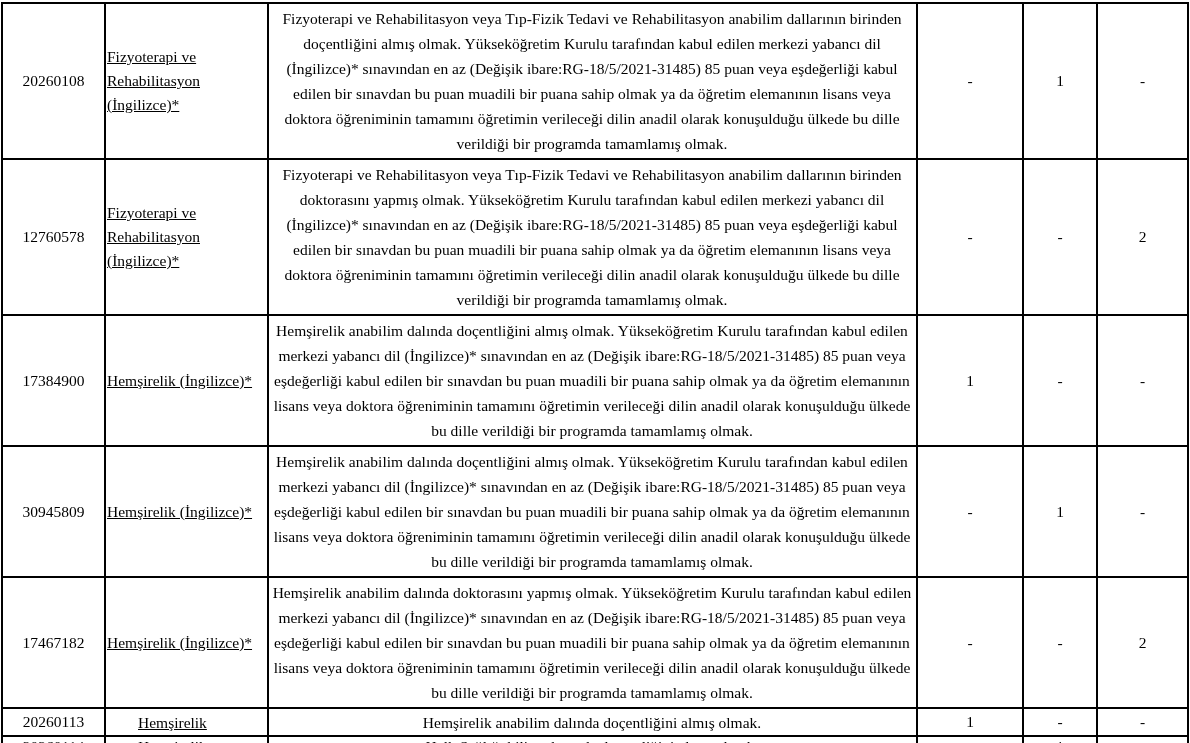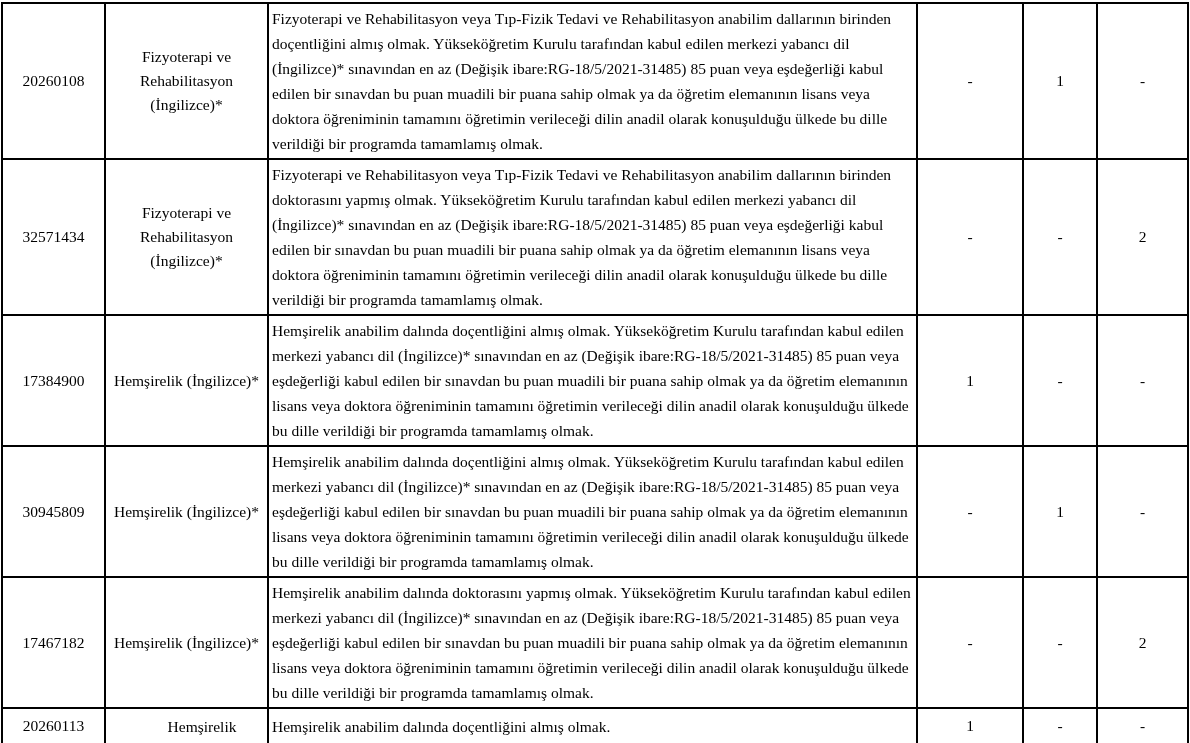--- a/index.html
+++ b/index.html
@@ -29,26 +29,26 @@
     vertical-align: middle;
     overflow: hidden;
     box-sizing: border-box;
   }
   td.c-code {
     text-align: center;
     padding: 0 2px;
     border-radius: 32px;
   }
   td.c-dept {
-    text-align: center;
     padding: 0 1px;
     line-height: 24px;
+    text-decoration: underline;
   }
   td.c-req {
-    text-align: left;
+    text-align: center;
     padding: 2px 4px 2px 3px;
     line-height: 25px;
   }
   td.c-val {
     text-align: center;
     padding: 0;
   }
   tr.small-row td.c-req {
     line-height: 19px;
     padding-top: 0;
@@ -75,21 +75,21 @@
     <tbody>
         <tr style="height: 155px;">
     <td class="c-code">20260108</td>
     <td class="c-dept">Fizyoterapi ve Rehabilitasyon (İngilizce)*</td>
     <td class="c-req">Fizyoterapi ve Rehabilitasyon veya Tıp-Fizik Tedavi ve Rehabilitasyon anabilim dallarının birinden doçentliğini almış olmak. Yükseköğretim Kurulu tarafından kabul edilen merkezi yabancı dil (İngilizce)* sınavından en az (Değişik ibare:RG-18/5/2021-31485) 85 puan veya eşdeğerliği kabul edilen bir sınavdan bu puan muadili bir puana sahip olmak ya da öğretim elemanının lisans veya doktora öğreniminin tamamını öğretimin verileceği dilin anadil olarak konuşulduğu ülkede bu dille verildiği bir programda tamamlamış olmak.</td>
     <td class="c-val">-</td>
     <td class="c-val">1</td>
     <td class="c-val">-</td>
   </tr>
         <tr style="height: 154px;">
-    <td class="c-code">32571434</td>
+    <td class="c-code">12760578</td>
     <td class="c-dept">Fizyoterapi ve Rehabilitasyon (İngilizce)*</td>
     <td class="c-req">Fizyoterapi ve Rehabilitasyon veya Tıp-Fizik Tedavi ve Rehabilitasyon anabilim dallarının birinden doktorasını yapmış olmak. Yükseköğretim Kurulu tarafından kabul edilen merkezi yabancı dil (İngilizce)* sınavından en az (Değişik ibare:RG-18/5/2021-31485) 85 puan veya eşdeğerliği kabul edilen bir sınavdan bu puan muadili bir puana sahip olmak ya da öğretim elemanının lisans veya doktora öğreniminin tamamını öğretimin verileceği dilin anadil olarak konuşulduğu ülkede bu dille verildiği bir programda tamamlamış olmak.</td>
     <td class="c-val">-</td>
     <td class="c-val">-</td>
     <td class="c-val">2</td>
   </tr>
         <tr style="height: 127px;">
     <td class="c-code">17384900</td>
     <td class="c-dept">Hemşirelik (İngilizce)*</td>
     <td class="c-req">Hemşirelik anabilim dalında doçentliğini almış olmak. Yükseköğretim Kurulu tarafından kabul edilen merkezi yabancı dil (İngilizce)* sınavından en az (Değişik ibare:RG-18/5/2021-31485) 85 puan veya eşdeğerliği kabul edilen bir sınavdan bu puan muadili bir puana sahip olmak ya da öğretim elemanının lisans veya doktora öğreniminin tamamını öğretimin verileceği dilin anadil olarak konuşulduğu ülkede bu dille verildiği bir programda tamamlamış olmak.</td>
@@ -106,21 +106,21 @@
     <td class="c-val">-</td>
   </tr>
         <tr style="height: 128px;">
     <td class="c-code">17467182</td>
     <td class="c-dept">Hemşirelik (İngilizce)*</td>
     <td class="c-req">Hemşirelik anabilim dalında doktorasını yapmış olmak. Yükseköğretim Kurulu tarafından kabul edilen merkezi yabancı dil (İngilizce)* sınavından en az (Değişik ibare:RG-18/5/2021-31485) 85 puan veya eşdeğerliği kabul edilen bir sınavdan bu puan muadili bir puana sahip olmak ya da öğretim elemanının lisans veya doktora öğreniminin tamamını öğretimin verileceği dilin anadil olarak konuşulduğu ülkede bu dille verildiği bir programda tamamlamış olmak.</td>
     <td class="c-val">-</td>
     <td class="c-val">-</td>
     <td class="c-val">2</td>
   </tr>
-        <tr class="small-row" style="height: 36px;">
+        <tr class="small-row" style="height: 28px;">
     <td class="c-code">20260113</td>
     <td class="c-dept">Hemşirelik</td>
     <td class="c-req">Hemşirelik anabilim dalında doçentliğini almış olmak.</td>
     <td class="c-val">1</td>
     <td class="c-val">-</td>
     <td class="c-val">-</td>
   </tr>
         <tr class="small-row" style="height: 21px;">
     <td class="c-code">20260114</td>
     <td class="c-dept">Hemşirelik</td>

